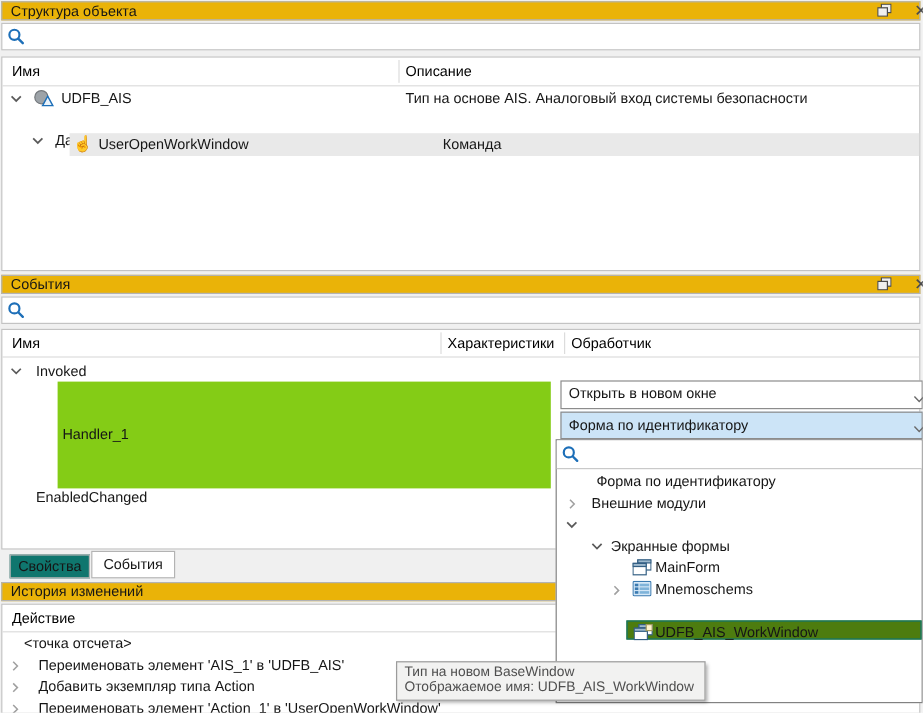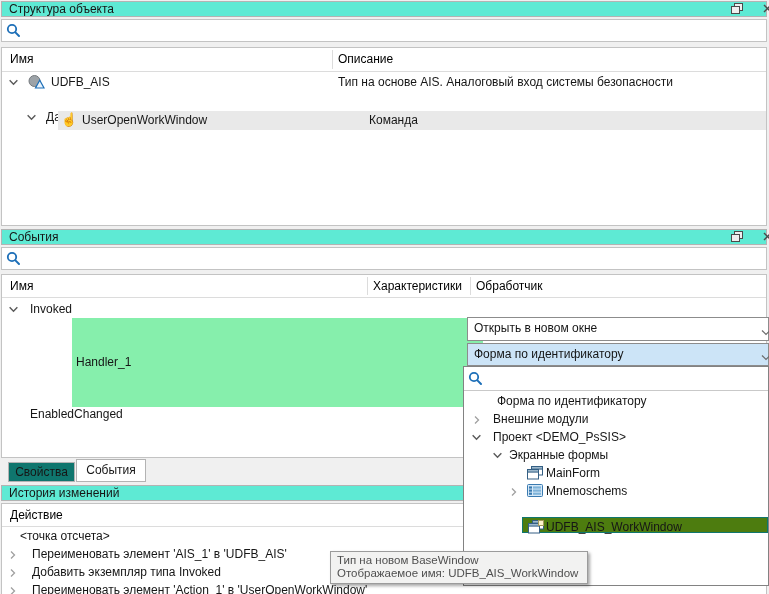--- a/index.html
+++ b/index.html
@@ -4,21 +4,21 @@
 <style>
   * { box-sizing: border-box; margin: 0; padding: 0; }
   body { background: #ffffff; }
   .stage {
     position: relative; width: 769px; height: 594px; overflow: hidden;
     background: #f0f0f0; font-family: "Liberation Sans", sans-serif;
     font-size: 12px; color: #161616;
   }
   .titlebar {
     position: absolute; left: 1px; width: 766px; height: 16px;
-    background: #5eead4; border: 1px solid #b3b3b3;
+    background: #eab308; border: 1px solid #b3b3b3;
   }
   .titlebar .t { position: absolute; left: 7px; top: 1px; line-height: 13px; white-space: nowrap; }
   .winbtn { position: absolute; top: 2px; }
   .searchrow {
     position: absolute; left: 1px; width: 766px; height: 23px;
     background: #fff; border: 1px solid #c3c3c3;
   }
   .searchrow svg { position: absolute; left: 4px; top: 3px; }
   .searchrow input {
     position: absolute; left: 24px; top: 1px; height: 19px; width: 720px;
@@ -26,21 +26,21 @@
   }
   .content { position: absolute; left: 1px; width: 766px; background: #fff; border: 1px solid #c3c3c3; }
   .hdrlabel { position: absolute; white-space: nowrap; color: #000; }
   .vline { position: absolute; width: 1px; background: #dcdcdc; }
   .hline { position: absolute; height: 1px; background: #dcdcdc; }
   .trow { position: absolute; left: 0; width: 766px; height: 19px; }
   .trow .txt { position: absolute; white-space: nowrap; line-height: 19px; }
   .chev { position: absolute; }
   .icn { position: absolute; }
   .hl-gray { position: absolute; background: #e9e9e9; }
-  .sel-blue { position: absolute; background: #86efac; margin-left: 24px; }
+  .sel-blue { position: absolute; background: #84cc16; }
   .combo { position: absolute; left: 467px; width: 302px; background: #fff; border: 1px solid #8c8c8c; }
   .combo .txt { position: absolute; left: 6px; top: 0; line-height: 21px; white-space: nowrap; }
   .popup { position: absolute; left: 463px; top: 366px; width: 306px; height: 220px;
            background: #fff; border: 1px solid #828282; z-index: 5; }
   .popup .psearch { position: absolute; left: 0; top: 0; width: 304px; height: 24px;
            background: #fff; border-bottom: 1px solid #c9c9c9; }
   .popup .psearch svg { position: absolute; left: 4px; top: 4px; }
   .popup .psearch input { position: absolute; left: 24px; top: 2px; width: 270px; height: 19px;
            border: none; outline: none; background: transparent; font: inherit; }
   .prow { position: absolute; left: 0; width: 304px; height: 18px; }
@@ -182,21 +182,20 @@
     <div class="prow" style="top:43px;">
       <span class="chev" style="left:8px;top:4px;"><svg width="10" height="10" viewBox="0 0 10 10">
             <polyline points="3,1.5 6.5,5 3,8.5" fill="none" stroke="#a0a0a0" stroke-width="1.3"></polyline>
           </svg></span>
       <span class="txt" style="left:29px;">Внешние модули</span>
     </div>
     <div class="prow" style="top:61px;">
       <span class="chev" style="left:7px;top:4px;"><svg width="11" height="11" viewBox="0 0 10 10">
             <polyline points="1.5,3 5,6.5 8.5,3" fill="none" stroke="#5a5a5a" stroke-width="1.3"></polyline>
           </svg></span>
-      <span class="txt" style="left:29px;">Проект &lt;DEMO_PsSIS&gt;</span>
     </div>
     <div class="prow" style="top:79px;">
       <span class="chev" style="left:28px;top:4px;"><svg width="11" height="11" viewBox="0 0 10 10">
             <polyline points="1.5,3 5,6.5 8.5,3" fill="none" stroke="#5a5a5a" stroke-width="1.3"></polyline>
           </svg></span>
       <span class="txt" style="left:45px;">Экранные формы</span>
     </div>
     <div class="prow" style="top:97px;text-align:center;">
       <span class="icn" style="left:63px;top:2px;"><svg width="16" height="14" viewBox="0 0 16 14">
             <rect x="4.5" y="0.5" width="11" height="8.5" fill="#fff" stroke="#345f84"></rect>
@@ -264,21 +263,21 @@
     <div class="trow" style="top:41px;height:18px;">
       <span class="chev" style="left:6px;top:4px;"><svg width="10" height="10" viewBox="0 0 10 10">
             <polyline points="3,1.5 6.5,5 3,8.5" fill="none" stroke="#a0a0a0" stroke-width="1.3"></polyline>
           </svg></span>
       <span class="txt" style="left:30px;line-height:18px;">Переименовать элемент 'AIS_1' в 'UDFB_AIS'</span>
     </div>
     <div class="trow" style="top:59px;height:18px;">
       <span class="chev" style="left:6px;top:4px;"><svg width="10" height="10" viewBox="0 0 10 10">
             <polyline points="3,1.5 6.5,5 3,8.5" fill="none" stroke="#a0a0a0" stroke-width="1.3"></polyline>
           </svg></span>
-      <span class="txt" style="left:30px;line-height:18px;">Добавить экземпляр типа Invoked</span>
+      <span class="txt" style="left:30px;line-height:18px;">Добавить экземпляр типа Action</span>
     </div>
     <div class="trow" style="top:77px;height:18px;">
       <span class="chev" style="left:6px;top:4px;"><svg width="10" height="10" viewBox="0 0 10 10">
             <polyline points="3,1.5 6.5,5 3,8.5" fill="none" stroke="#a0a0a0" stroke-width="1.3"></polyline>
           </svg></span>
       <span class="txt" style="left:30px;line-height:18px;">Переименовать элемент 'Action_1' в 'UserOpenWorkWindow'</span>
     </div>
   </div>
 
   <div class="tooltip">

